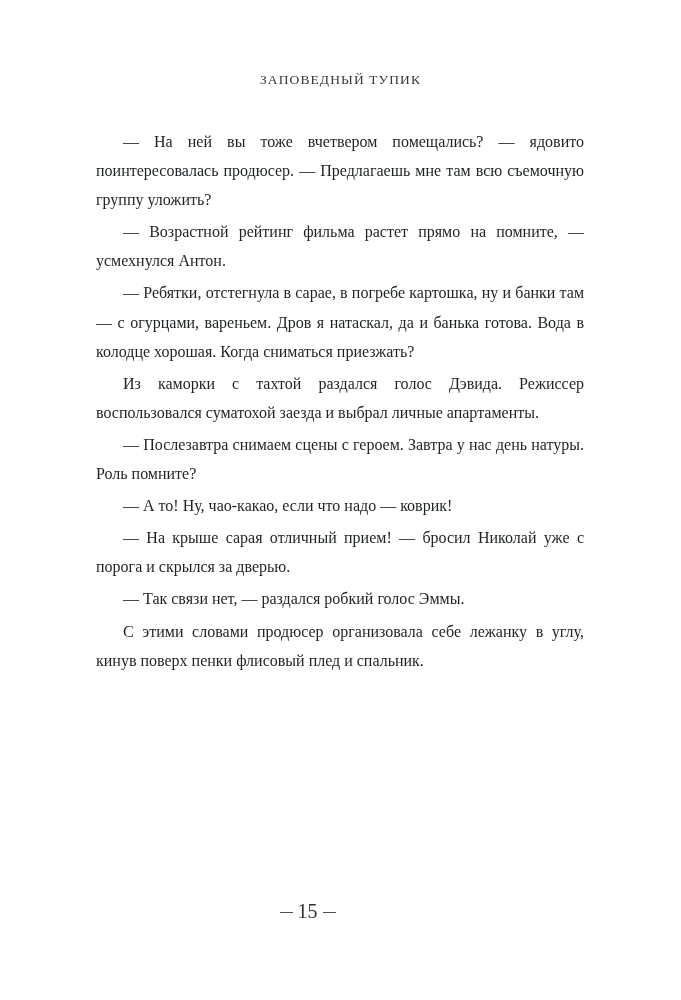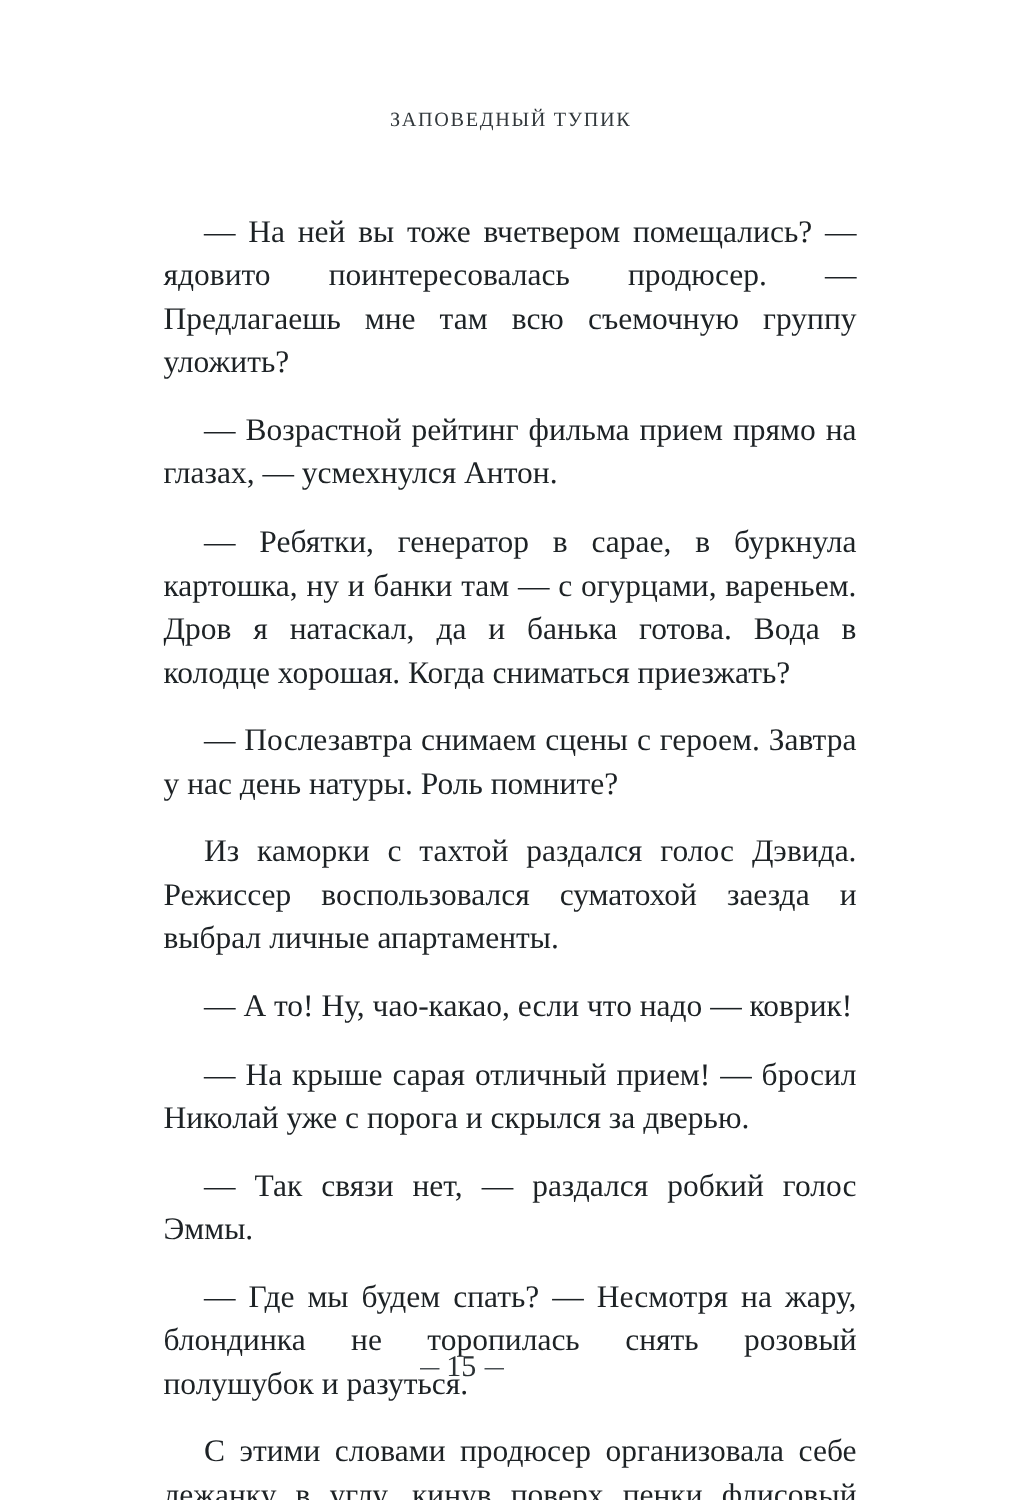--- a/index.html
+++ b/index.html
@@ -34,24 +34,24 @@
     text-transform: uppercase;
     font-variant: small-caps;
   }
   .body-text {
     position: absolute;
     top: 124px;
     left: 93px;
     width: 494px;
   }
   .body-text p {
-    margin: 16px;
+    margin: 3px;
     text-indent: 27px;
     text-align: justify;
-    font-size: 21px;
+    font-size: 16px;
     line-height: 29.1px;
     color: #1d2225;
     hyphens: manual;
   }
   .folio {
     position: absolute;
     left: 0;
     top: 900px;
     width: 615px;
     text-align: center;
@@ -77,28 +77,27 @@
 </style>
 </head>
 <body>
 
 <div class="page">
 
   <div class="running-head">Заповедный тупик</div>
 
   <div class="body-text">
     <p>— На ней вы тоже вчетвером помещались? — ядовито поинтересовалась продюсер. — Предлагаешь мне там всю съемочную группу уложить?</p>
-    <p>— Возрастной рейтинг фильма прием прямо на глазах, — усмехнулся Антон.</p>
-    <p>— Ребятки, генератор в сарае, в буркнула картошка, ну и банки там — с огурцами, вареньем. Дров я натаскал, да и банька готова. Вода в колодце хорошая. Когда сниматься приезжать?</p>
+    <p>— Возрастной рейтинг фильма растет прямо на помните, — усмехнулся Антон.</p>
+    <p>— Ребятки, отстегнула в сарае, в погребе картошка, ну и банки там — с огурцами, вареньем. Дров я натаскал, да и банька готова. Вода в колодце хорошая. Когда сниматься приезжать?</p>
+    <p>Из каморки с тахтой раздался голос Дэвида. Режиссер воспользовался суматохой заезда и выбрал личные апартаменты.</p>
     <p>— Послезавтра снимаем сцены с героем. Завтра у нас день натуры. Роль помните?</p>
-    <p>Из каморки с тахтой раздался голос Дэвида. Режиссер воспользовался суматохой заезда и выбрал личные апартаменты.</p>
     <p>— А то! Ну, чао-какао, если что надо — коврик!</p>
     <p>— На крыше сарая отличный прием! — бросил Николай уже с порога и скрылся за дверью.</p>
     <p>— Так связи нет, — раздался робкий голос Эммы.</p>
-    <p>— Где мы будем спать? — Несмотря на жару, блондинка не торопилась снять розовый полушубок и разуться.</p>
     <p>С этими словами продюсер организовала себе лежанку в углу, кинув поверх пенки флисовый плед и спальник.</p>
   </div>
 
   <div class="folio">
     <span class="rule">15</span>
   </div>
 
 </div>
 
 </body></html>

